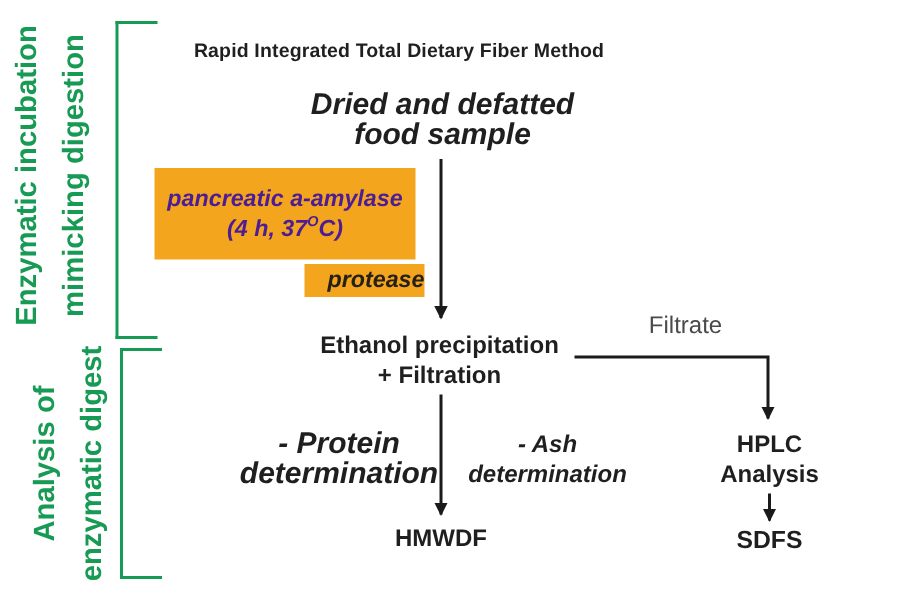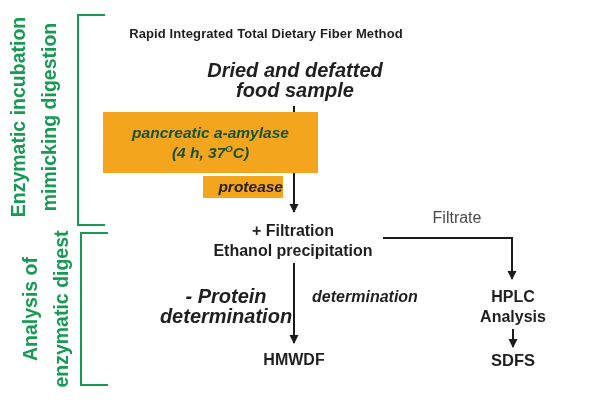--- a/index.html
+++ b/index.html
@@ -13,23 +13,23 @@
     position:relative;width:600px;height:400px;background:#ffffff;overflow:hidden;
     font-family:"Liberation Sans","DejaVu Sans",sans-serif;color:var(--text);
   }
   .overlay{position:absolute;left:0;top:0;width:600px;height:400px;pointer-events:none;}
   .abs{position:absolute;}
   .ctr{text-align:center;}
   .ital{font-style:italic;font-weight:600;}
   .title{left:66px;top:26px;width:400px;font-size:13px;font-weight:bold;letter-spacing:.1px;}
   .sample{left:195px;top:60px;width:200px;font-size:20px;font-weight:bold;line-height:20px;font-style:italic;}
   .enzyme-box{
-    left:103px;top:112px;width:215px;height:61px;background:var(--orange);
+    left:103px;top:112px;width:174px;height:61px;background:var(--orange);
     display:flex;flex-direction:column;justify-content:center;align-items:center;
-    font-size:15.5px;line-height:20px;color:#14532d;
+    font-size:15.5px;line-height:20px;color:#4c1d95;
   }
   .protease-box{
     left:203px;top:176px;width:80px;height:22px;background:var(--orange);
     display:flex;justify-content:flex-end;align-items:center;
     font-size:15.5px;color:#262016;
   }
   sup.deg{font-size:.62em;vertical-align:super;line-height:0;}
   .ethanol{left:193px;top:221px;width:200px;font-size:16px;font-weight:bold;line-height:20px;}
   .filtrate{left:407px;top:209px;width:100px;font-size:16px;color:var(--muted);}
   .protein{left:151px;top:287px;width:150px;font-size:20px;line-height:19.5px;}
@@ -86,32 +86,33 @@
   <div class="abs ctr ital enzyme-box">
     <div>pancreatic a-amylase</div>
     <div><span>(4 h, 37</span><sup class="deg">O</sup><span>C)</span></div>
   </div>
 
   <div class="abs ital protease-box">
     <span>protease</span>
   </div>
 
   <div class="abs ctr ethanol">
+    <div>Ethanol precipitation</div>
     <div>+ Filtration</div>
-    <div>Ethanol precipitation</div>
   </div>
 
   <div class="abs ctr filtrate">Filtrate</div>
 
   <div class="abs ctr ital protein">
     <div>- Protein</div>
     <div>determination</div>
   </div>
 
   <div class="abs ctr ital ash">
+    <div>- Ash</div>
     <div>determination</div>
   </div>
 
   <div class="abs ctr hplc">
     <div>HPLC</div>
     <div>Analysis</div>
   </div>
 
   <div class="abs ctr hmwdf">HMWDF</div>
   <div class="abs ctr sdfs">SDFS</div>

